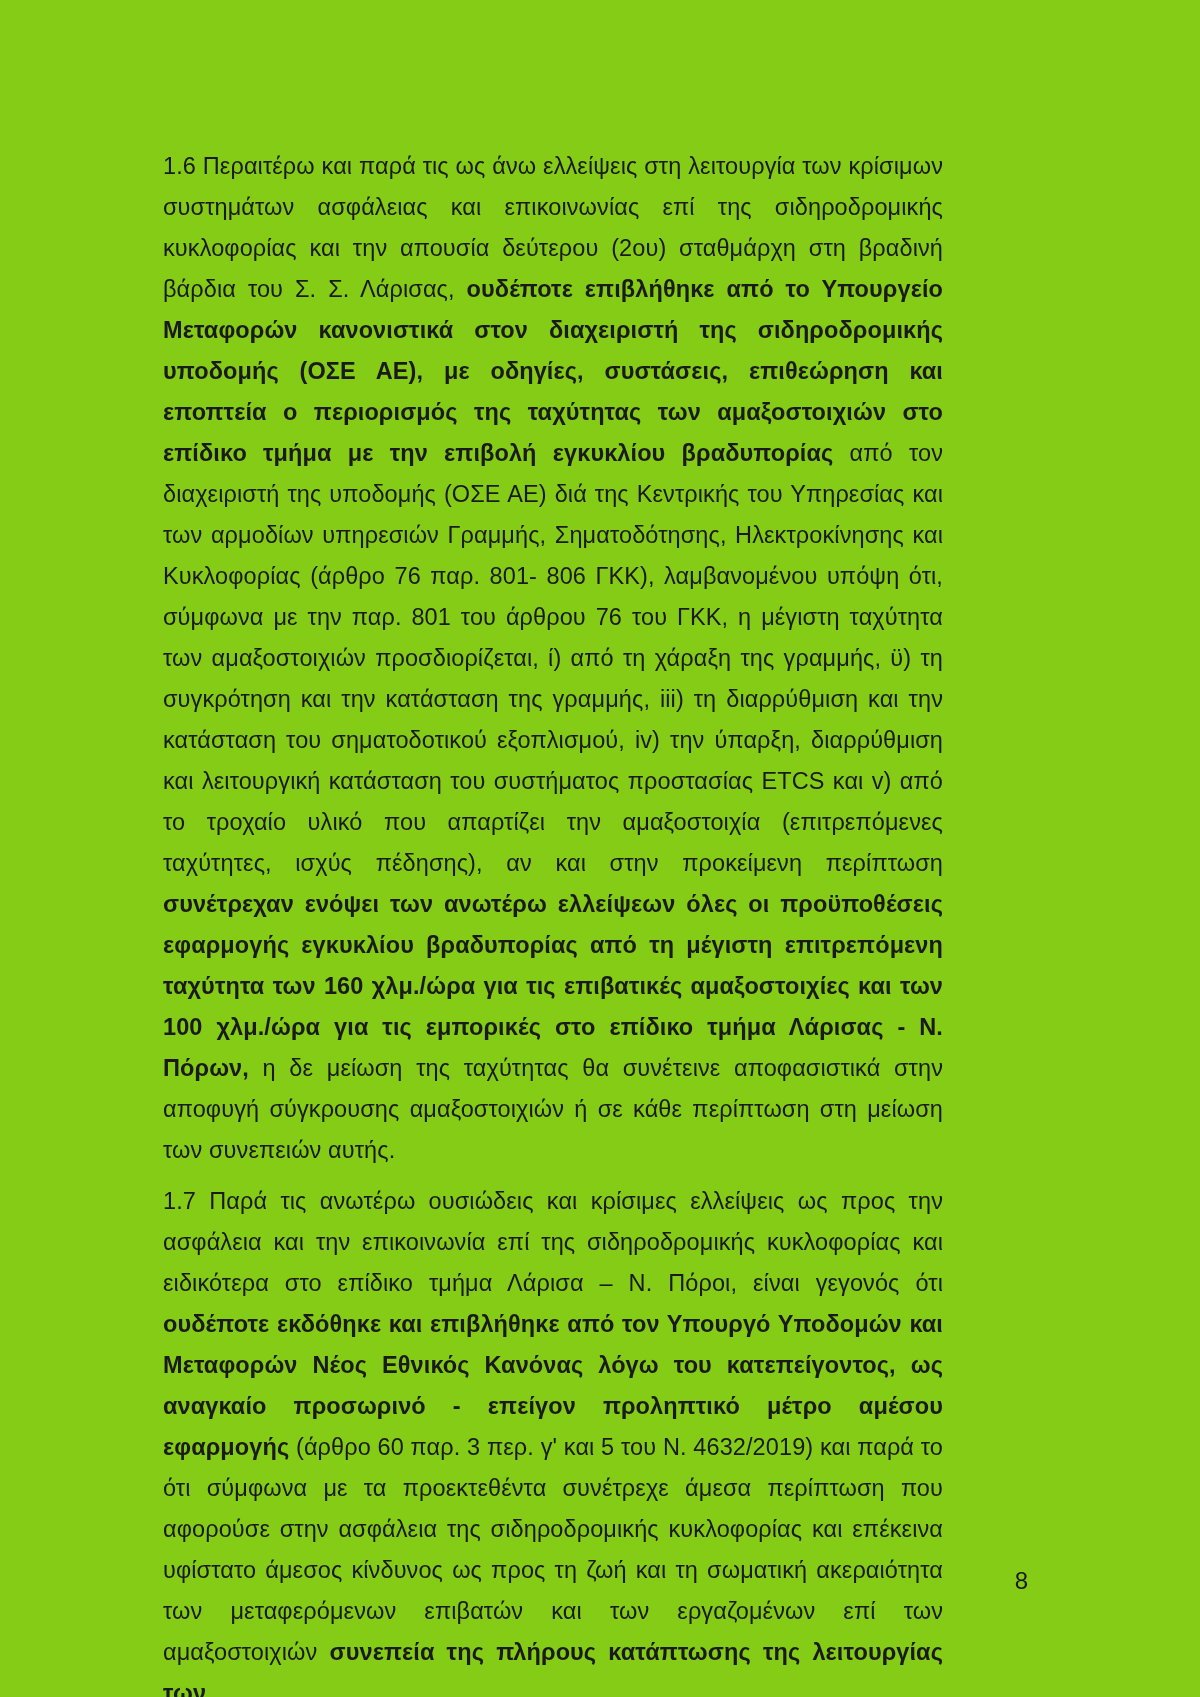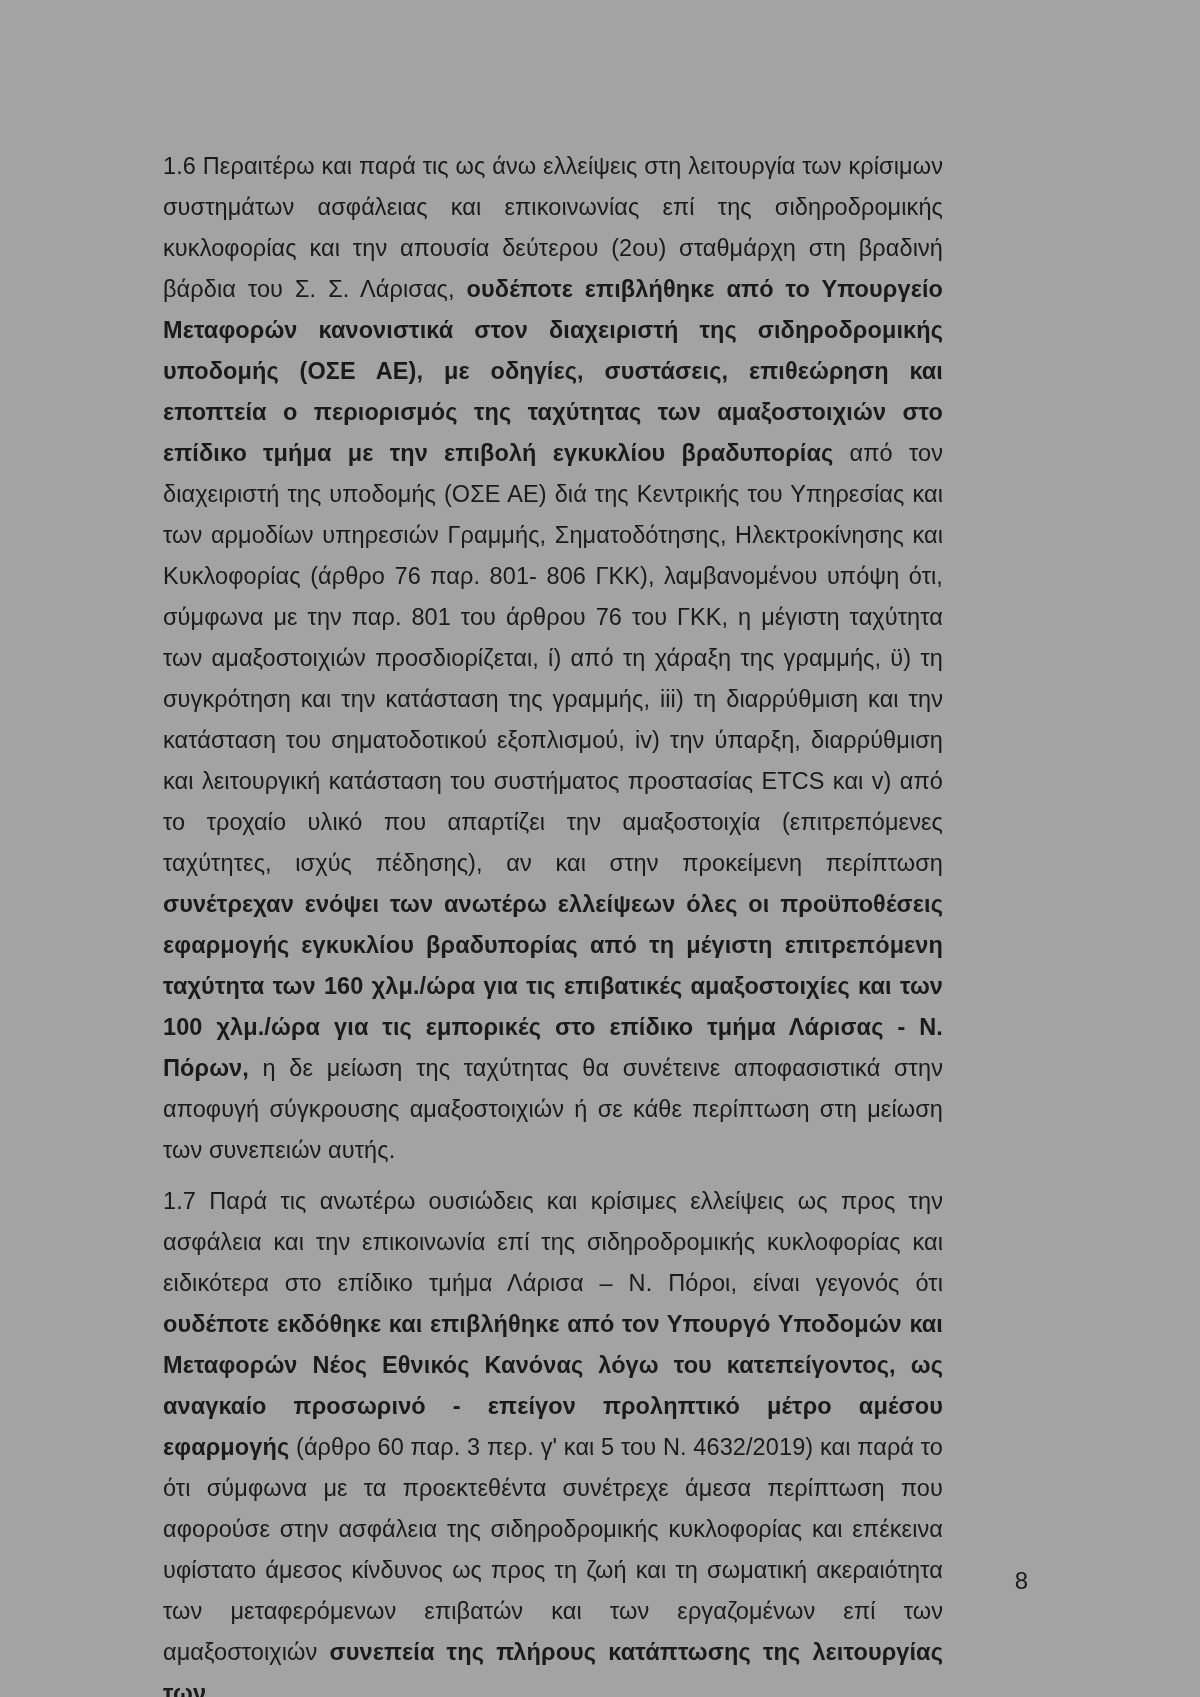--- a/index.html
+++ b/index.html
@@ -11,21 +11,21 @@
     width: 1200px;
     height: 1697px;
     position: relative;
     font-family: "Liberation Sans", "DejaVu Sans", sans-serif;
     color: #1a1a1a;
     overflow: hidden;
   }
   .page {
     position: absolute;
     inset: 0;
-    background: #a3a3a3;
+    background: #84cc16;
     padding-left: 42px;
   }
   .content {
     position: absolute;
     left: 163px;
     top: 146px;
     width: 780px;
     text-align: justify;
     font-size: 23.5px;
     line-height: 41px;

